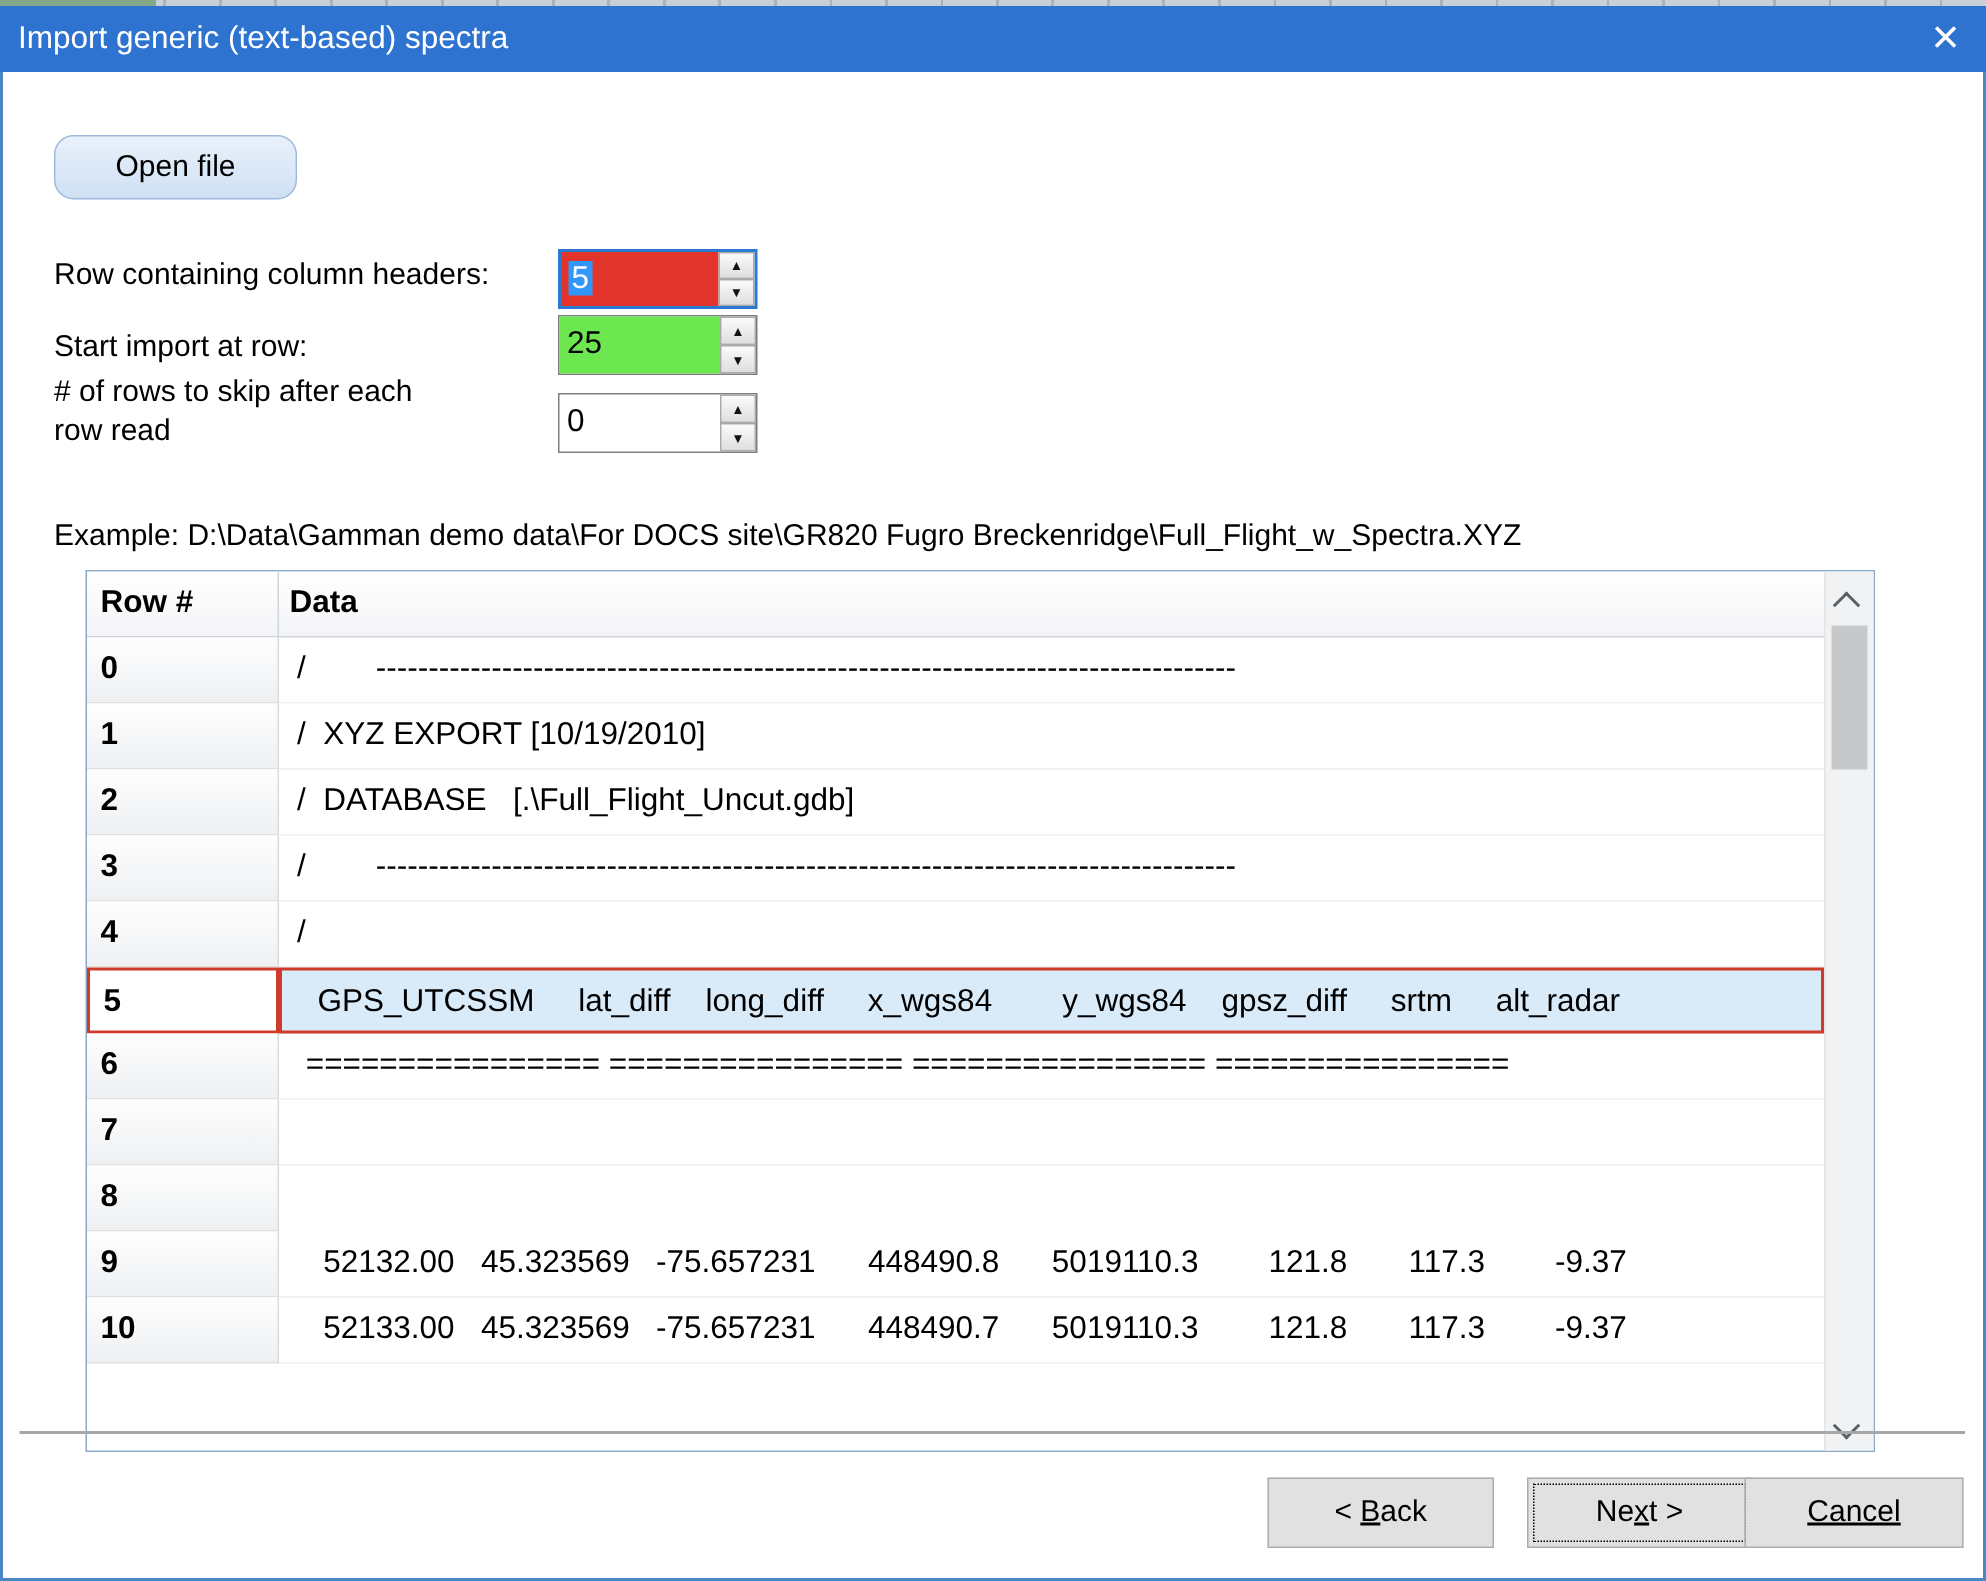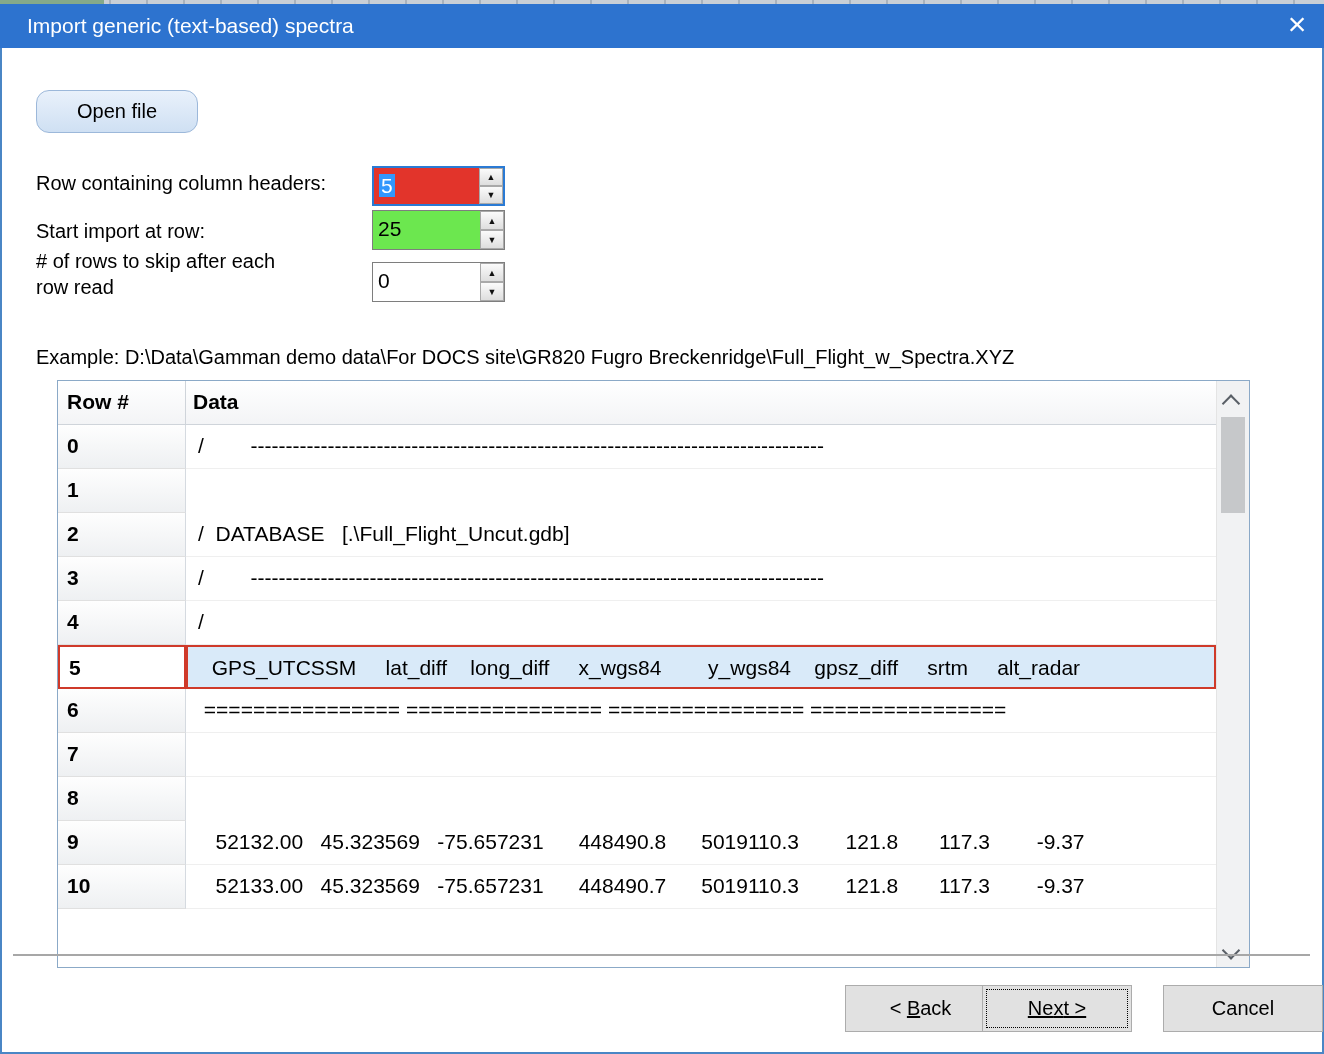--- a/index.html
+++ b/index.html
@@ -9,21 +9,21 @@
   }
   
   .bg-strip{position:absolute;left:0;top:0;width:1324px;height:4px;background:#c9cfd6;
     background-image:repeating-linear-gradient(90deg,transparent 0 35px,#a9b2bc 35px 37px);}
   .bg-strip .green{position:absolute;left:0;top:0;width:104px;height:4px;background:#84a98a;}
 
   
   .window-frame{position:absolute;left:0;top:4px;width:1324px;height:1050px;box-sizing:border-box;
     border:2px solid var(--window-border);border-top:none;background:#fff;}
   .titlebar{position:absolute;left:0;top:4px;width:1324px;height:44px;background:var(--titlebar);
-    color:#fff;font-size:21px;line-height:44px;padding-left:27px;box-sizing:border-box;}
+    color:#fff;font-size:21px;line-height:44px;padding-left:12px;box-sizing:border-box;}
   .close-btn{position:absolute;top:4px;right:2px;width:50px;height:44px;color:#fff;
     font-size:32px;font-weight:300;line-height:40px;text-align:center;cursor:default;}
 
   .open-file{position:absolute;left:36px;top:90px;width:162px;height:43px;box-sizing:border-box;
     border:1px solid #9cb8da;border-radius:13px;background:linear-gradient(180deg,#e9f1fb,#cfe0f3);
     font-size:20px;text-align:center;line-height:41px;}
 
   .lbl{position:absolute;font-size:20px;white-space:pre-line;line-height:26px;}
   #lbl-header{left:36px;top:170px;}
   #lbl-start{left:36px;top:218px;}
@@ -65,22 +65,22 @@
   .chev{position:absolute;left:14px;width:11px;height:11px;
     border-right:2px solid #595f66;border-bottom:2px solid #595f66;}
   .chev.up{top:16px;transform:translateX(-50%) rotate(-135deg);}
   .chev.down{bottom:10px;transform:translateX(-50%) rotate(45deg);}
 
   .separator{position:absolute;left:13px;top:954px;width:1297px;height:2px;background:#a7a7a7;}
 
   .btn{position:absolute;top:985px;height:47px;box-sizing:border-box;border:1px solid #acacac;
     background:#e1e1e1;font-size:20px;text-align:center;line-height:45px;}
   #btn-back{left:845px;width:151px;}
-  #btn-next{left:982px;width:150px;outline:1px dotted #000;outline-offset:-5px;text-decoration:underline;}
-  #btn-cancel{left:1163px;width:160px;}
+  #btn-next{left:1018px;width:150px;outline:1px dotted #000;outline-offset:-5px;}
+  #btn-cancel{left:1163px;width:146px;text-decoration:underline;}
   .ak{text-decoration:underline;}
 </style>
 </head>
 <body>
 
 <div class="bg-strip">
   <div class="green"></div>
 </div>
 
 <div class="window-frame"></div>
@@ -146,20 +146,21 @@
       <div class="th-data">Data</div>
     </div>
     <div id="table-body">
   <div class="trow">
     <div class="tnum">0</div>
     <div class="tdata">/        ----------------------------------------------------------------------------------</div>
   </div>
 
   <div class="trow">
     <div class="tnum">1</div>
+    <div class="tdata">/  XYZ EXPORT [10/19/2010]</div>
   </div>
 
   <div class="trow">
     <div class="tnum">2</div>
     <div class="tdata">/  DATABASE   [.\Full_Flight_Uncut.gdb]</div>
   </div>
 
   <div class="trow">
     <div class="tnum">3</div>
     <div class="tdata">/        ----------------------------------------------------------------------------------</div>

